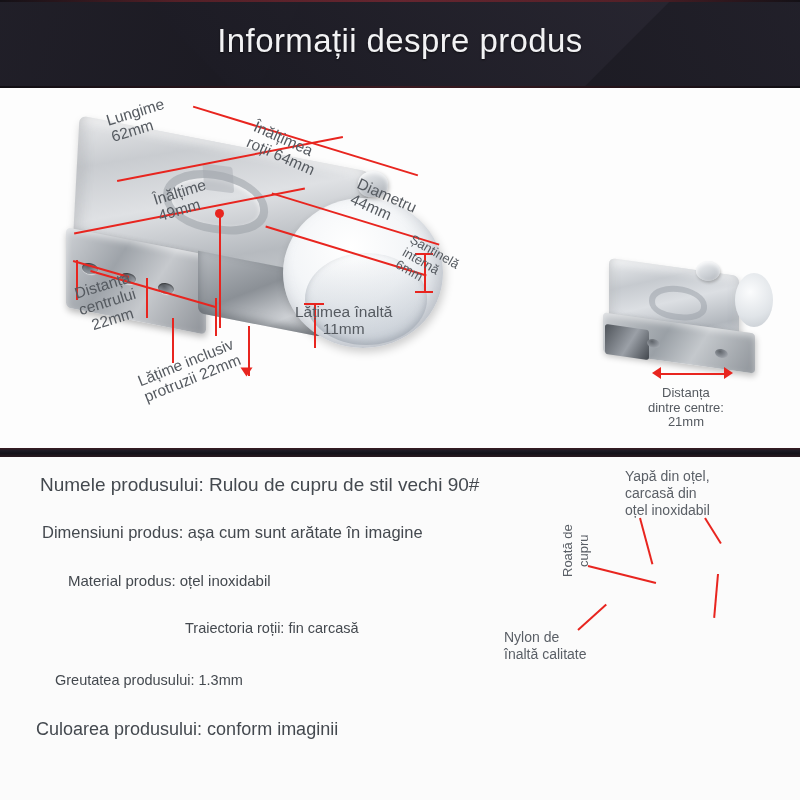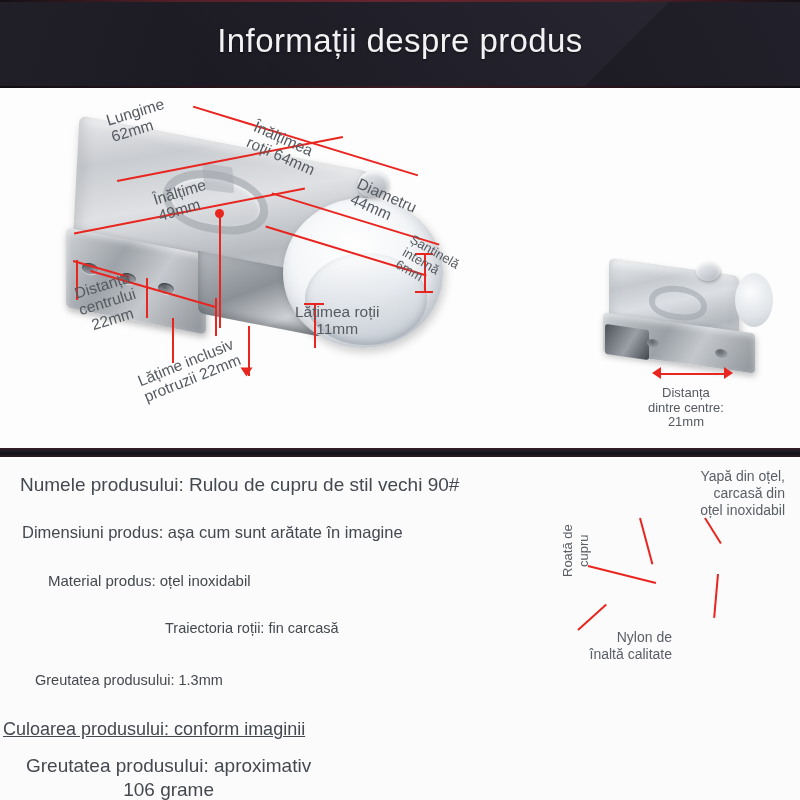--- a/index.html
+++ b/index.html
@@ -178,32 +178,32 @@
   .dlabel {
     position:absolute; color:#555a60; font-size:15.5px; line-height:1.12;
     white-space:pre; font-family:"Liberation Sans", sans-serif;
   }
 
   
   .spec-section {
     position:absolute; left:0; top:457px; width:800px; height:343px; background:#fbfbfb;
   }
   .spec {
-    position:absolute; color:#44494f; white-space:pre;
+    position:absolute; color:#44494f; white-space:pre;margin-left:20px;
   }
   .s1 { left:20px;  top:17px;  font-size:19px; }
   .s2 { left:22px;  top:66px;  font-size:16.5px; }
   .s3 { left:48px;  top:115px; font-size:15px; }
   .s4 { left:165px; top:163px; font-size:14.5px; }
   .s5 { left:35px;  top:215px; font-size:14.5px; }
-  .s6 { left:3px;  top:262px; font-size:18px;text-decoration:underline; }
+  .s6 { left:16px;  top:262px; font-size:18px; }
   .s7 { left:26px;  top:297px; font-size:19px; text-align:center; line-height:1.25; }
 
   .clabel { position:absolute; color:#5a5f66; font-size:14px; line-height:1.22; white-space:pre; }
-  .clabel.center { text-align:right; }
+  .clabel.center { text-align:left; }
   .clabel.vert { writing-mode: vertical-rl; transform: rotate(180deg); text-align:center; }
   .cline { position:absolute; background:#e8251f; height:2px; transform-origin:0 50%; }
 </style>
 </head>
 <body>
 
 <div id="page">
 
   <div class="header">
     <div class="hdr-sheen-a"></div>
@@ -259,21 +259,21 @@
     <div class="dlabel" style="left:155px; top:95px; transform:rotate(-17deg);">Înălțime
 49mm</div>
 
     <div class="dlabel" style="left:352px; top:98px; transform:rotate(24deg);">Diametru
 44mm</div>
 
     <div class="dlabel" style="left:400px; top:155px; font-size:13px; transform:rotate(30deg);">Șantinelă
 internă
 6mm</div>
 
-    <div class="dlabel center" style="left:295px; top:215px; text-align:center;">Lățimea roții
+    <div class="dlabel center" style="left:295px; top:215px; text-align:center;">Lățimea înaltă
 11mm</div>
 
     <div class="dlabel" style="left:78px; top:188px; transform:rotate(-17deg); text-align:center;">Distanța
 centrului
 22mm</div>
 
     <div class="dlabel" style="left:138px; top:265px; transform:rotate(-22deg);">Lățime inclusiv
 protruzii 22mm</div>
 
     <div class="roller-small">
@@ -297,34 +297,32 @@
 
   <div class="mid-divider"></div>
 
   <div class="spec-section">
     <div class="spec s1">Numele produsului: Rulou de cupru de stil vechi 90#</div>
     <div class="spec s3">Material produs: oțel inoxidabil</div>
     <div class="spec s2">Dimensiuni produs: așa cum sunt arătate în imagine</div>
     <div class="spec s4">Traiectoria roții: fin carcasă</div>
     <div class="spec s5">Greutatea produsului: 1.3mm</div>
     <div class="spec s6">Culoarea produsului: conform imaginii</div>
-    <div class="spec s7">Greutatea produsului: aproximativ
-106 grame</div>
 
     <div class="cline" style="left:640px; top:60px;  width:48px; transform:rotate(75deg);"></div>
     <div class="cline" style="left:705px; top:60px;  width:30px; transform:rotate(58deg);"></div>
     <div class="cline" style="left:588px; top:108px; width:70px; transform:rotate(14deg);"></div>
     <div class="cline" style="left:578px; top:172px; width:38px; transform:rotate(-42deg);"></div>
     <div class="cline" style="left:718px; top:116px; width:44px; transform:rotate(95deg);"></div>
 
     <div class="clabel center" style="left:625px; top:11px; width:160px;">Yapă din oțel,
 carcasă din
 oțel inoxidabil</div>
 
     <div class="clabel vert center" style="left:560px; top:62px; height:64px; font-size:13px;">Roată de
 cupru</div>
 
-    <div class="clabel center" style="left:542px; top:172px; width:130px;">Nylon de
+    <div class="clabel center" style="left:504px; top:172px; width:130px;">Nylon de
 înaltă calitate</div>
 
   </div>
 
 </div>
 
 </body></html>

